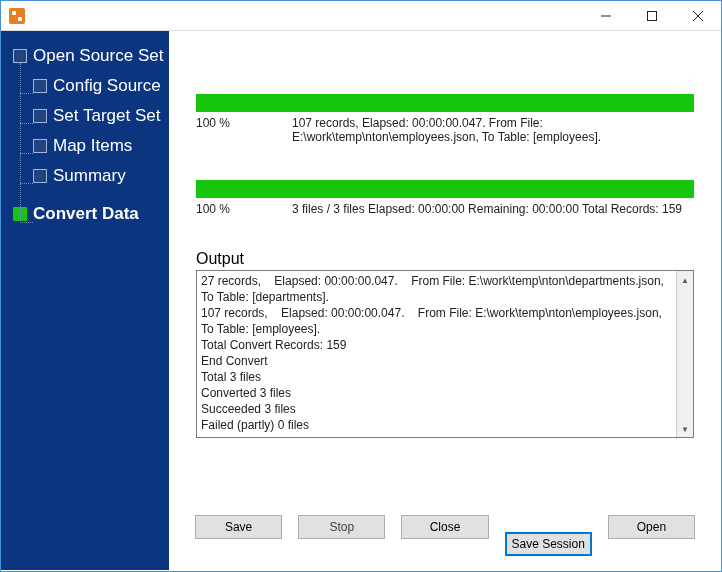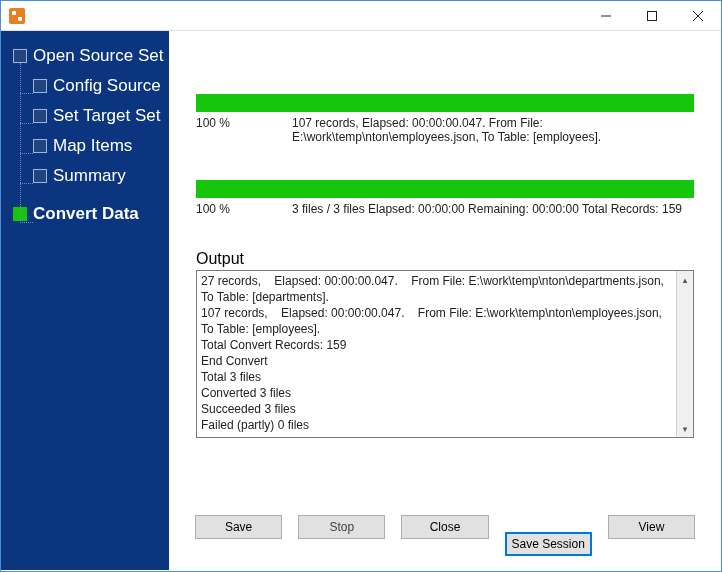--- a/index.html
+++ b/index.html
@@ -280,17 +280,17 @@
       <div class="btn disabled">
           <span>Stop</span>
         </div>
       <div class="btn">
           <span>Close</span>
         </div>
       <div class="btn primary">
           <span>Save Session</span>
         </div>
       <div class="btn">
-          <span>View</span>
+          <span>Open</span>
         </div>
     </div>
   </div>
 </div>
 
 </body></html>

